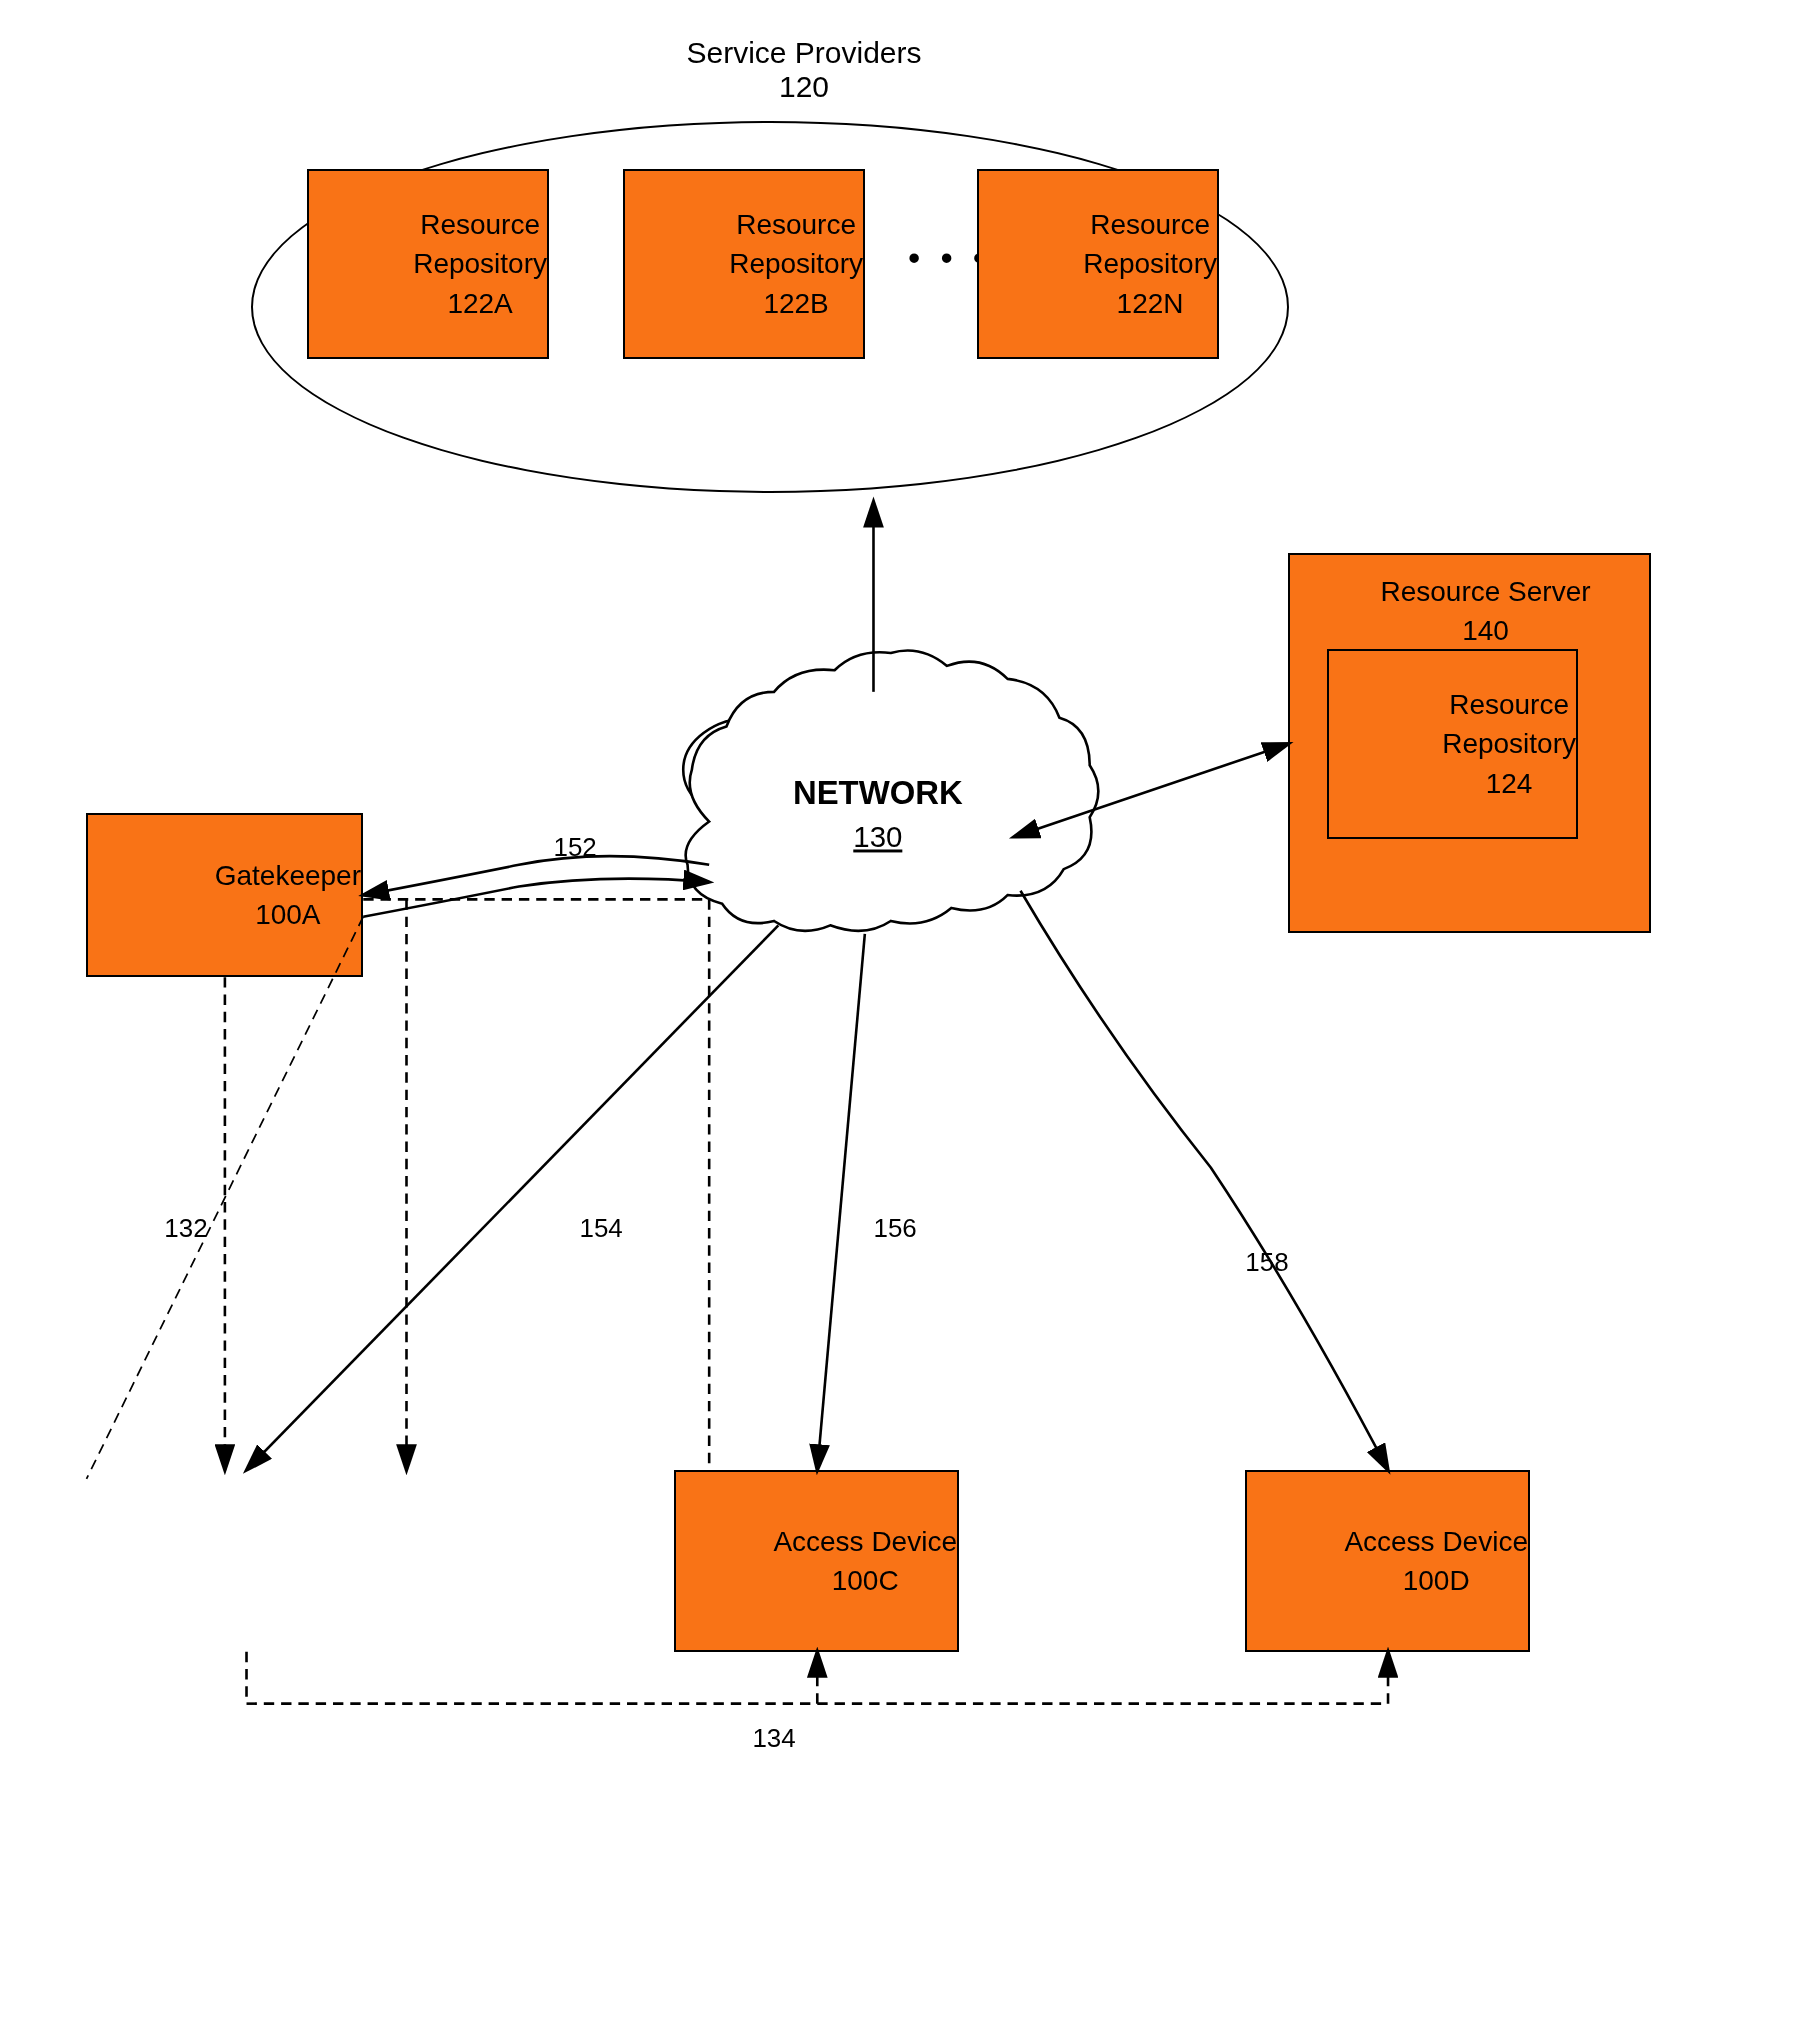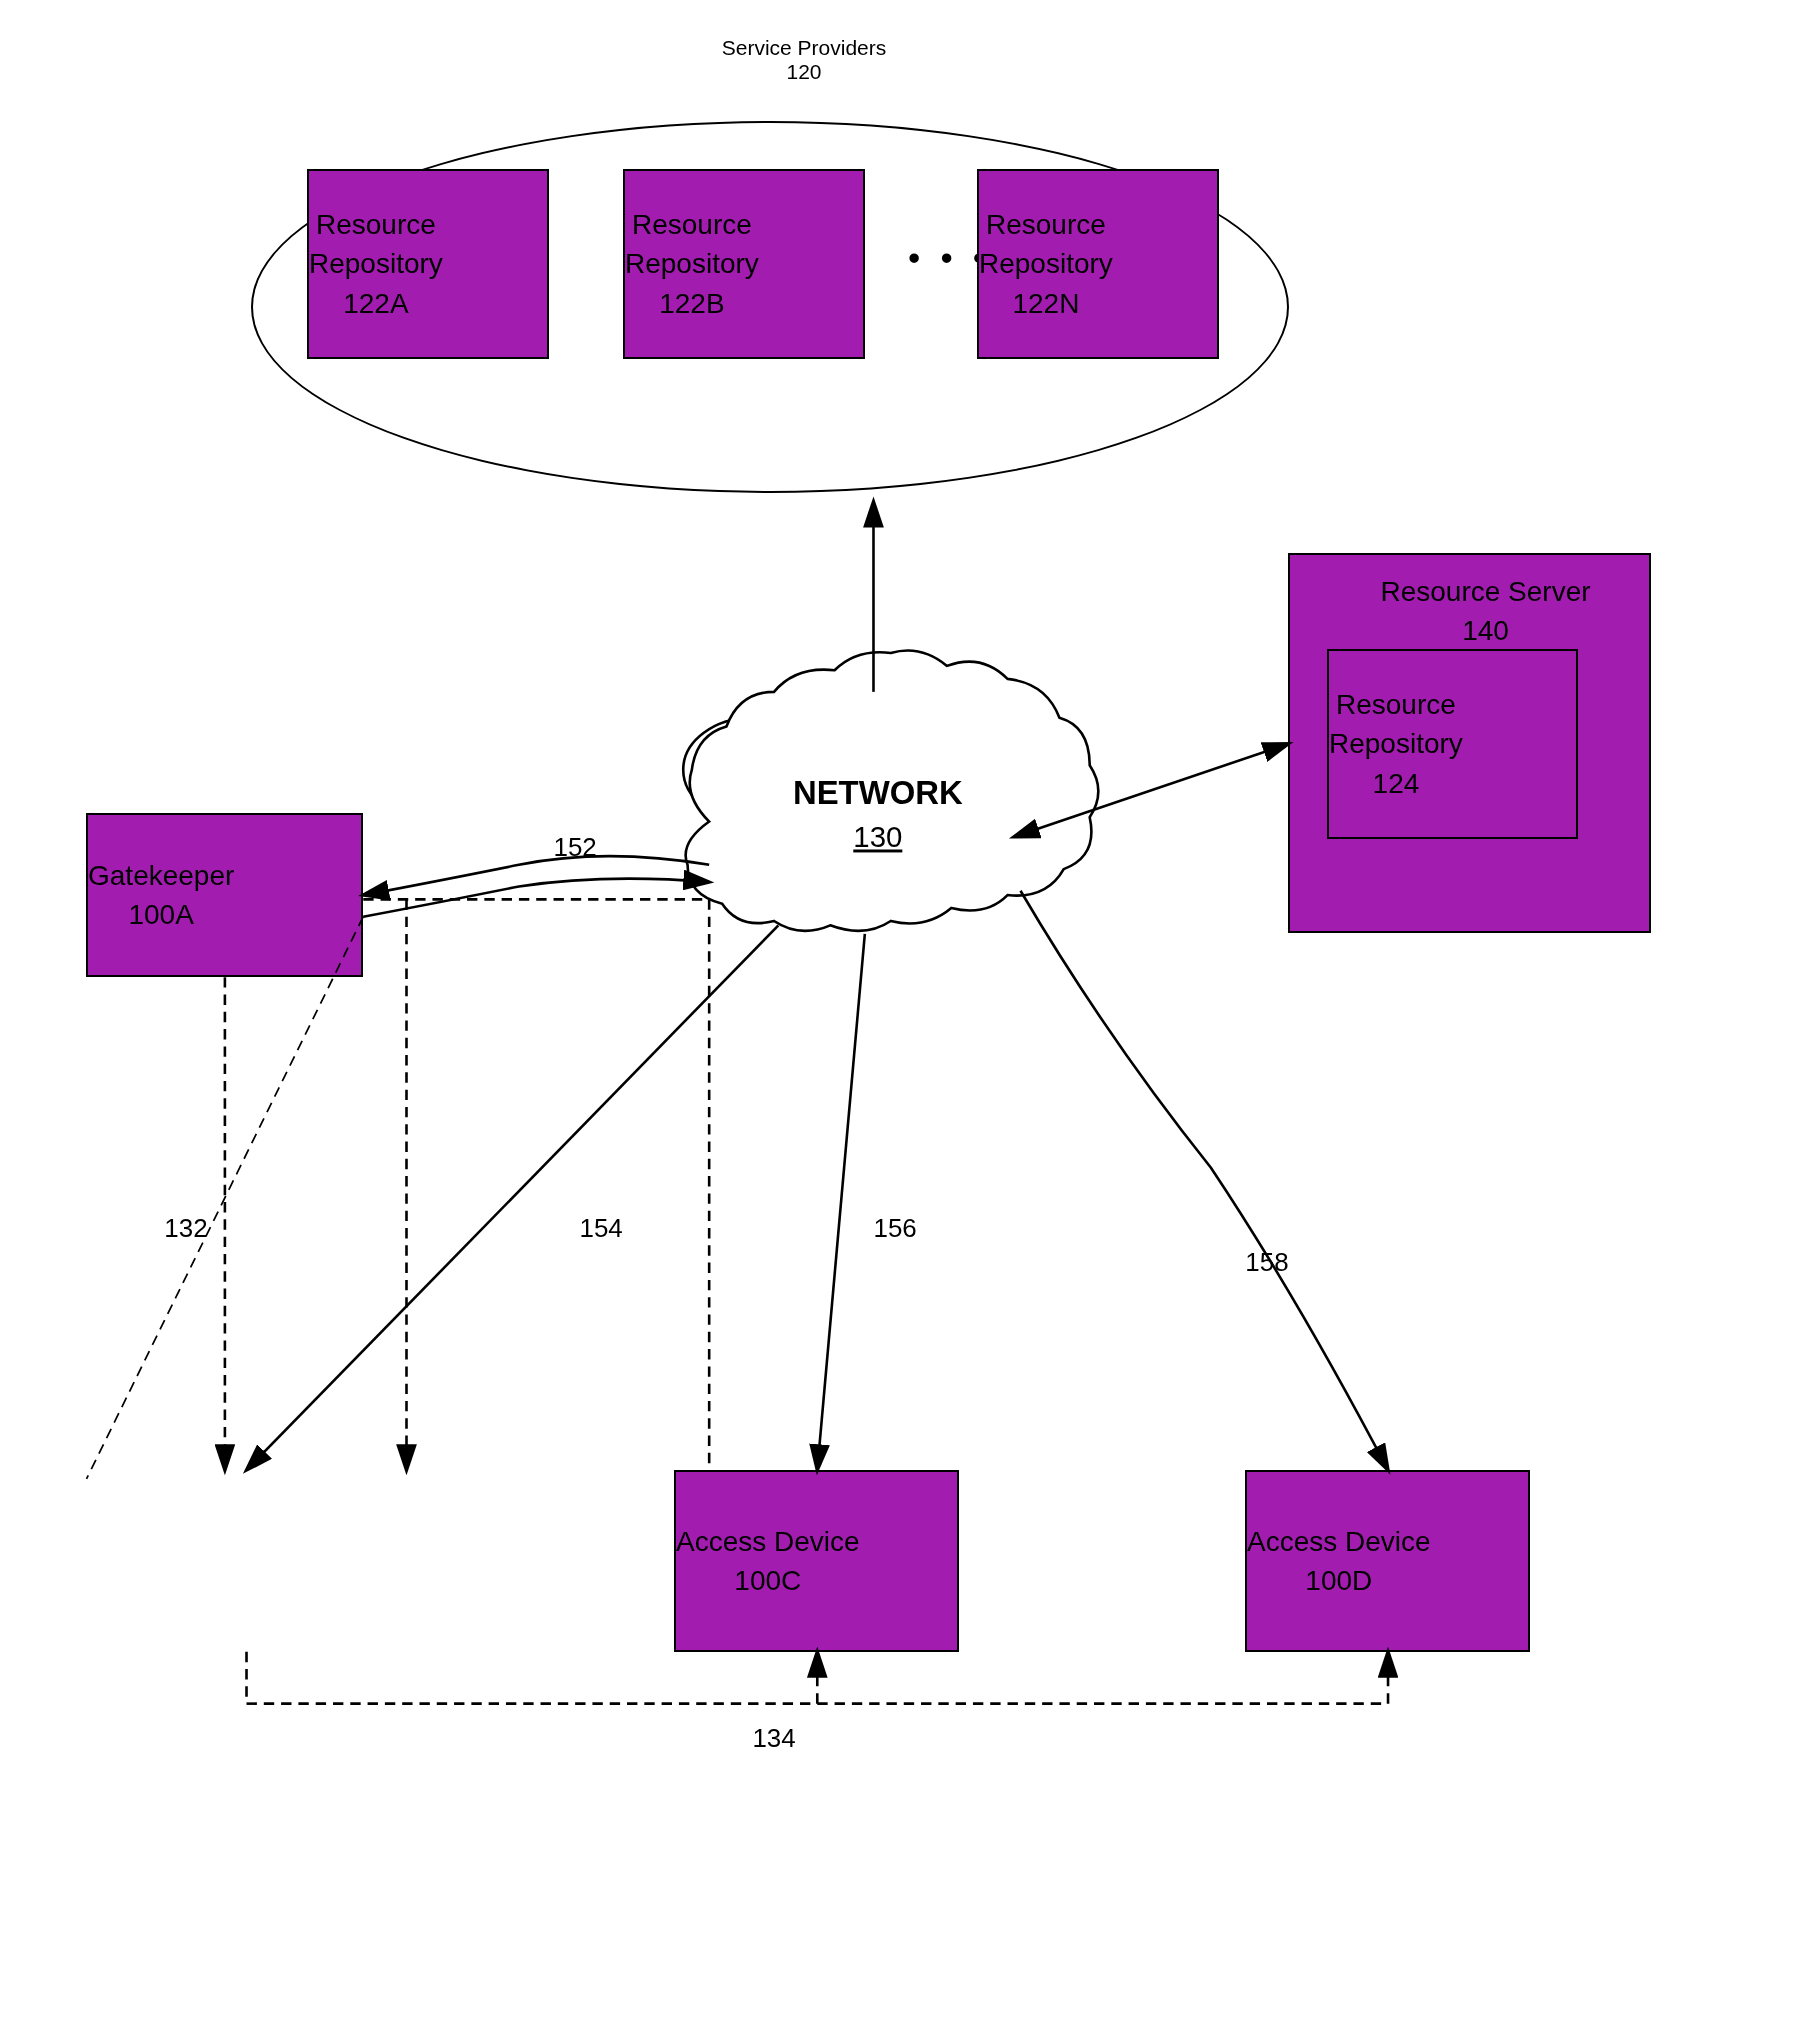--- a/index.html
+++ b/index.html
@@ -13,24 +13,24 @@
     }
     .diagram-container {
       position: relative;
       width: 1798px;
       height: 2034px;
     }
     
     .box {
       position: absolute;
       border: 2.6px solid #000;
-      background: #a21caf;
+      background: #f97316;
       display: flex;
       flex-direction: column;
-      align-items: flex-start;
+      align-items: flex-end;
       justify-content: center;
       text-align: center;
       font-size: 28px;
       line-height: 1.3;
     }
     .box-label {
       font-size: 28px;
       text-align: center;
       line-height: 1.4;
     }
@@ -39,21 +39,21 @@
     
     .ellipse {
       position: absolute;
       border: 2.6px solid #000;
       border-radius: 50%;
       background: #fff;
     }
     
     .diagram-label {
       position: absolute;
-      font-size: 21px;
+      font-size: 30px;
       text-align: center;
       font-family: Arial, sans-serif;
     }
     
     .svg-overlay {
       position: absolute;
       top: 0;
       left: 0;
       width: 1798px;
       height: 2034px;

